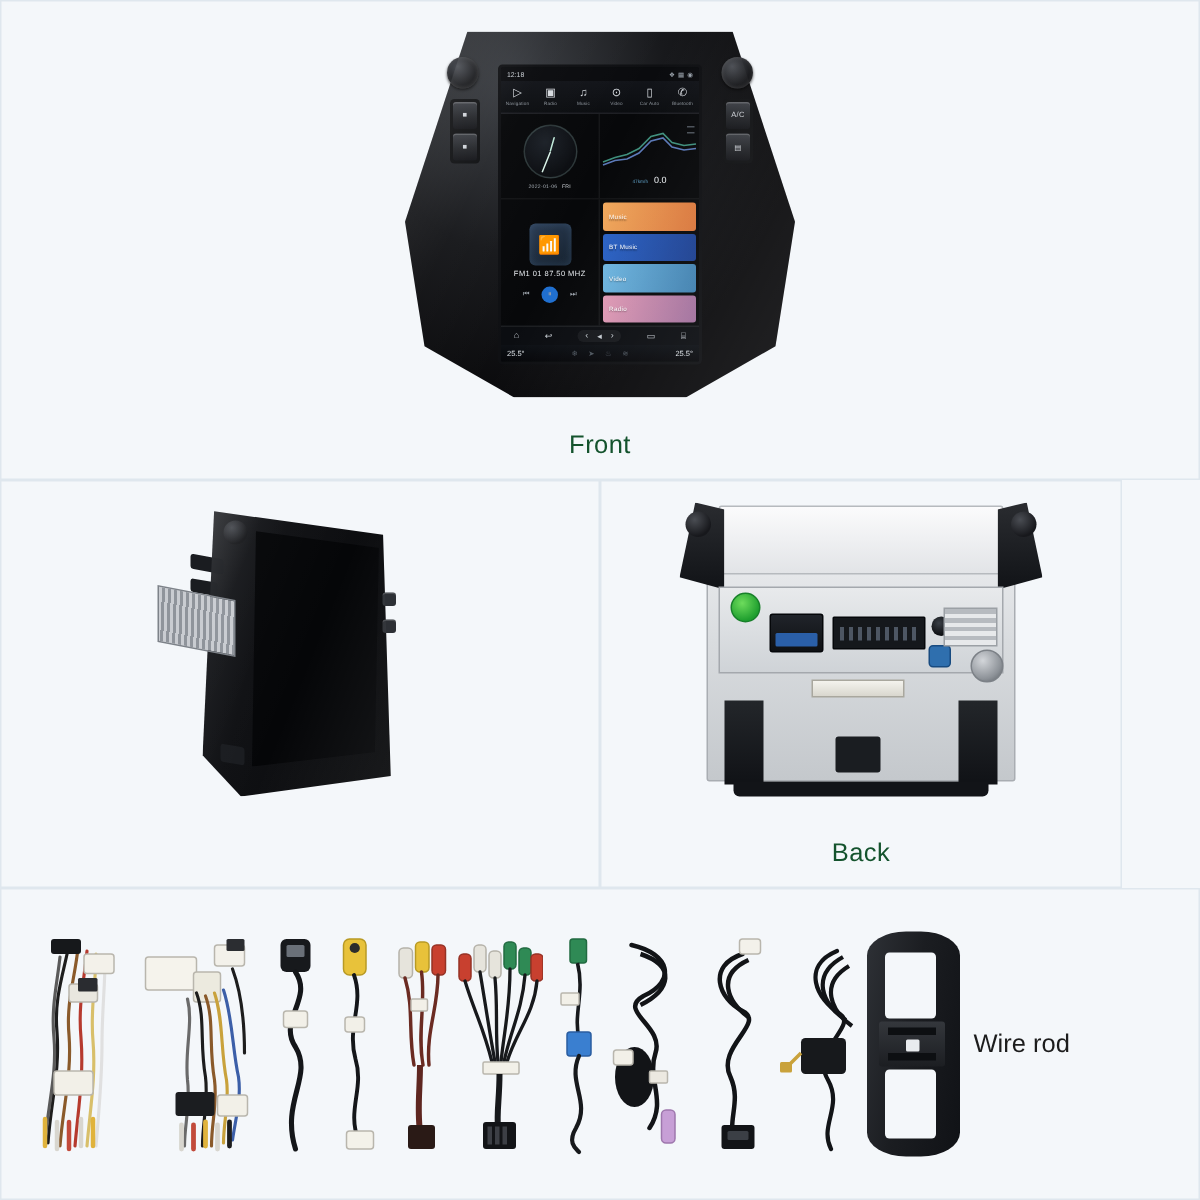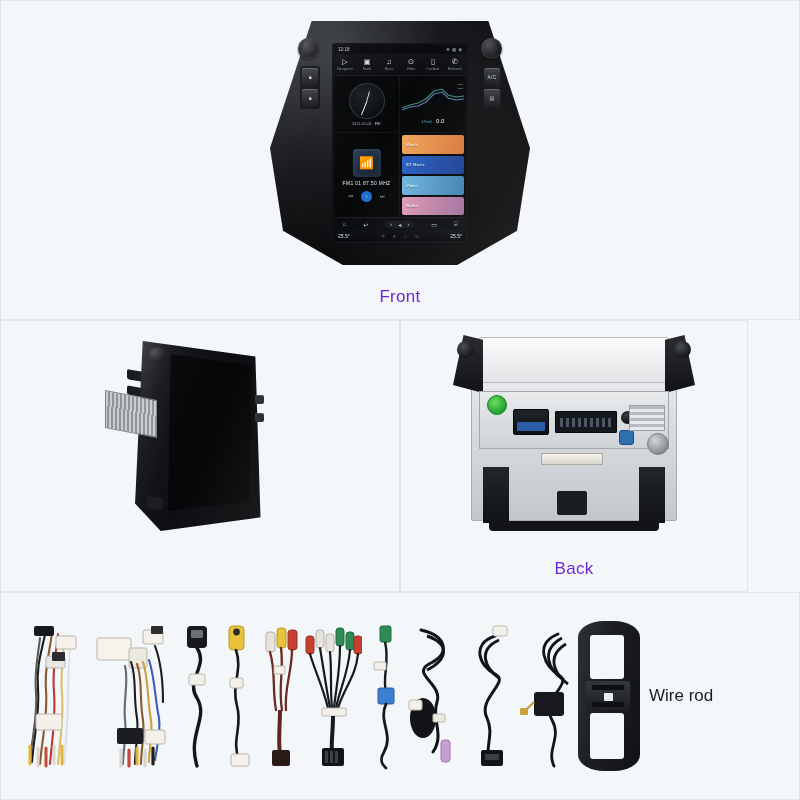--- a/index.html
+++ b/index.html
@@ -28,21 +28,21 @@
     align-items: center;
     justify-content: flex-start;
     overflow: hidden;
   }
   .row-front { height: 320px; }
   .row-mid   { height: 272px; }
   .row-wire  { height: 208px; }
 
   .panel-caption {
     font-size: 17px;
-    color: #6d28d9;
+    color: #14532d;
     letter-spacing: .3px;
     text-align: center;
   }
 
   
   .front-stage {
     position: relative;
     width: 260px; height: 250px;
     margin-top: 20px;
   }

